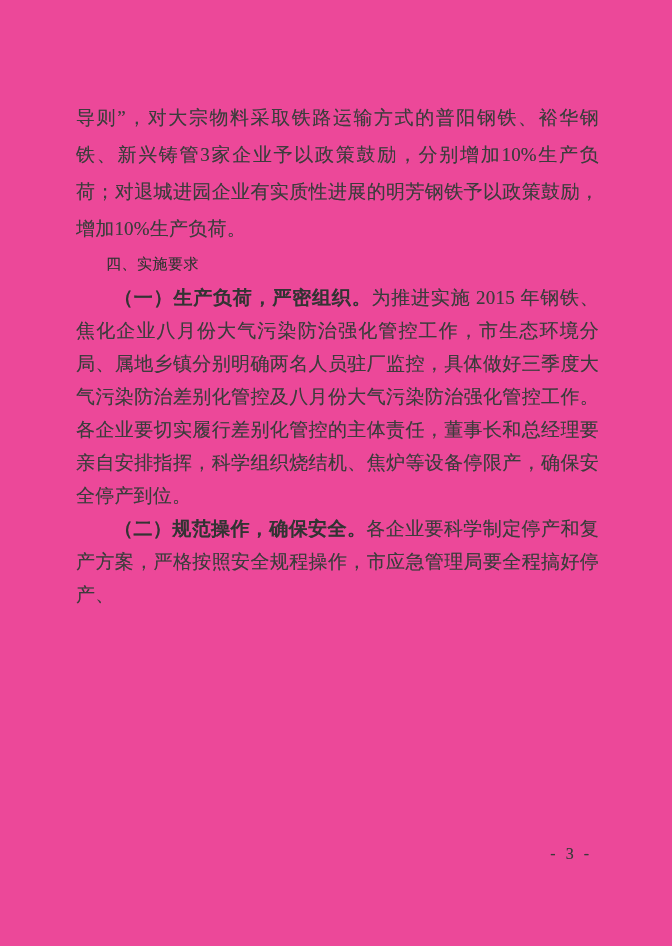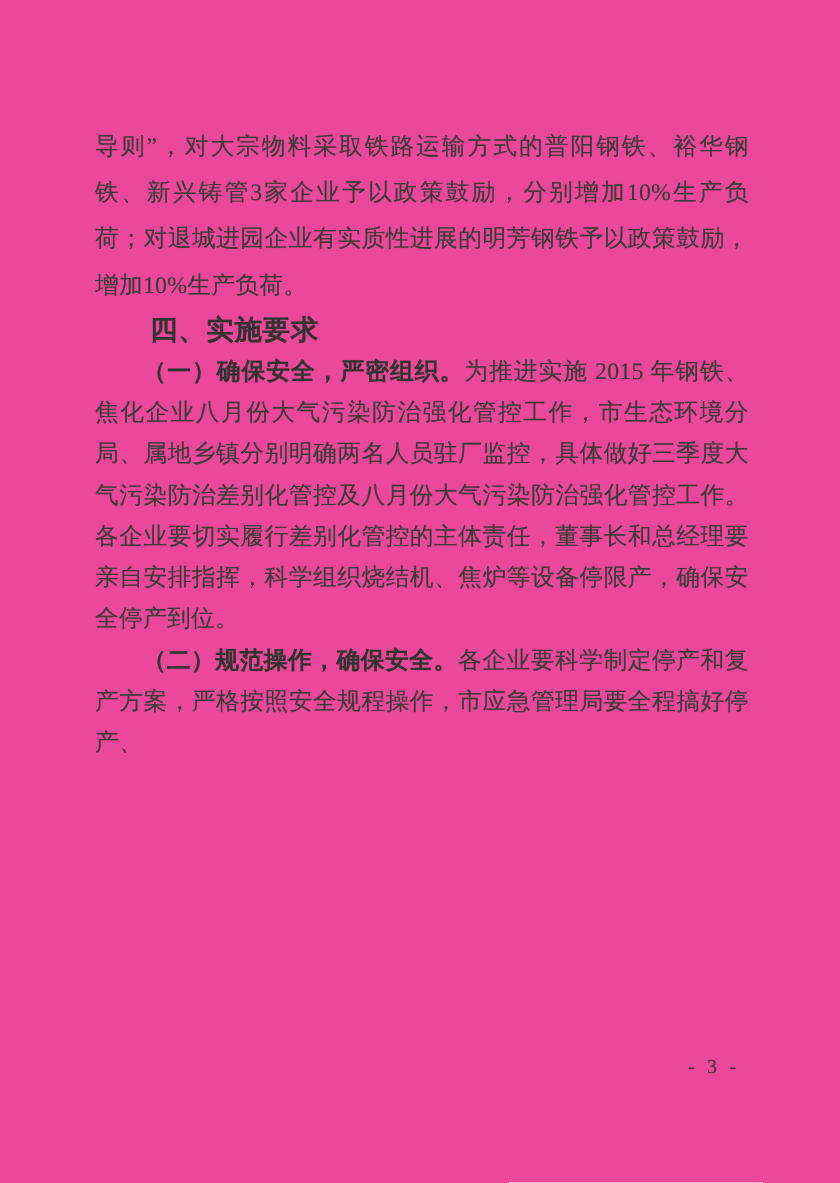--- a/index.html
+++ b/index.html
@@ -32,23 +32,23 @@
     letter-spacing: 0.2px;
   }
   .para-first {
     line-height: 37px;
   }
   .indent {
     text-indent: 2em;
   }
   .heading {
     margin: 0;
-    font-size: 22px;
+    font-size: 15px;
     line-height: 34px;
-    font-weight: 700;
+    font-weight: 400;
     text-indent: 2em;
     letter-spacing: 0.5px;
     color: #333333;
   }
   .lead {
     font-weight: 700;
     color: #333333;
   }
   .footer {
     position: absolute;
@@ -65,20 +65,20 @@
 <div class="page">
   <div class="content">
 
     <p class="para para-first">导则”，对大宗物料采取铁路运输方式的普阳钢铁、裕华钢铁、新兴铸管3家企业予以政策鼓励，分别增加10%生产负荷；对退城进园企业有实质性进展的明芳钢铁予以政策鼓励，增加10%生产负荷。</p>
 
 
 
 
     <h2 class="heading">四、实施要求</h2>
 
-    <p class="para indent"><span class="lead">（一）确保安全，严密组织。</span><span>为推进实施 2015 年钢铁、焦化企业八月份大气污染防治强化管控工作，市生态环境分局、属地乡镇分别明确两名人员驻厂监控，具体做好三季度大气污染防治差别化管控及八月份大气污染防治强化管控工作。各企业要切实履行差别化管控的主体责任，董事长和总经理要亲自安排指挥，科学组织烧结机、焦炉等设备停限产，确保安全停产到位。</span></p>
+    <p class="para indent"><span class="lead">（一）生产负荷，严密组织。</span><span>为推进实施 2015 年钢铁、焦化企业八月份大气污染防治强化管控工作，市生态环境分局、属地乡镇分别明确两名人员驻厂监控，具体做好三季度大气污染防治差别化管控及八月份大气污染防治强化管控工作。各企业要切实履行差别化管控的主体责任，董事长和总经理要亲自安排指挥，科学组织烧结机、焦炉等设备停限产，确保安全停产到位。</span></p>
 
     <p class="para indent"><span class="lead">（二）规范操作，确保安全。</span><span>各企业要科学制定停产和复产方案，严格按照安全规程操作，市应急管理局要全程搞好停产、</span></p>
 
   </div>
 
   <div class="footer">- 3 -</div>
 </div>
 
 </body></html>

